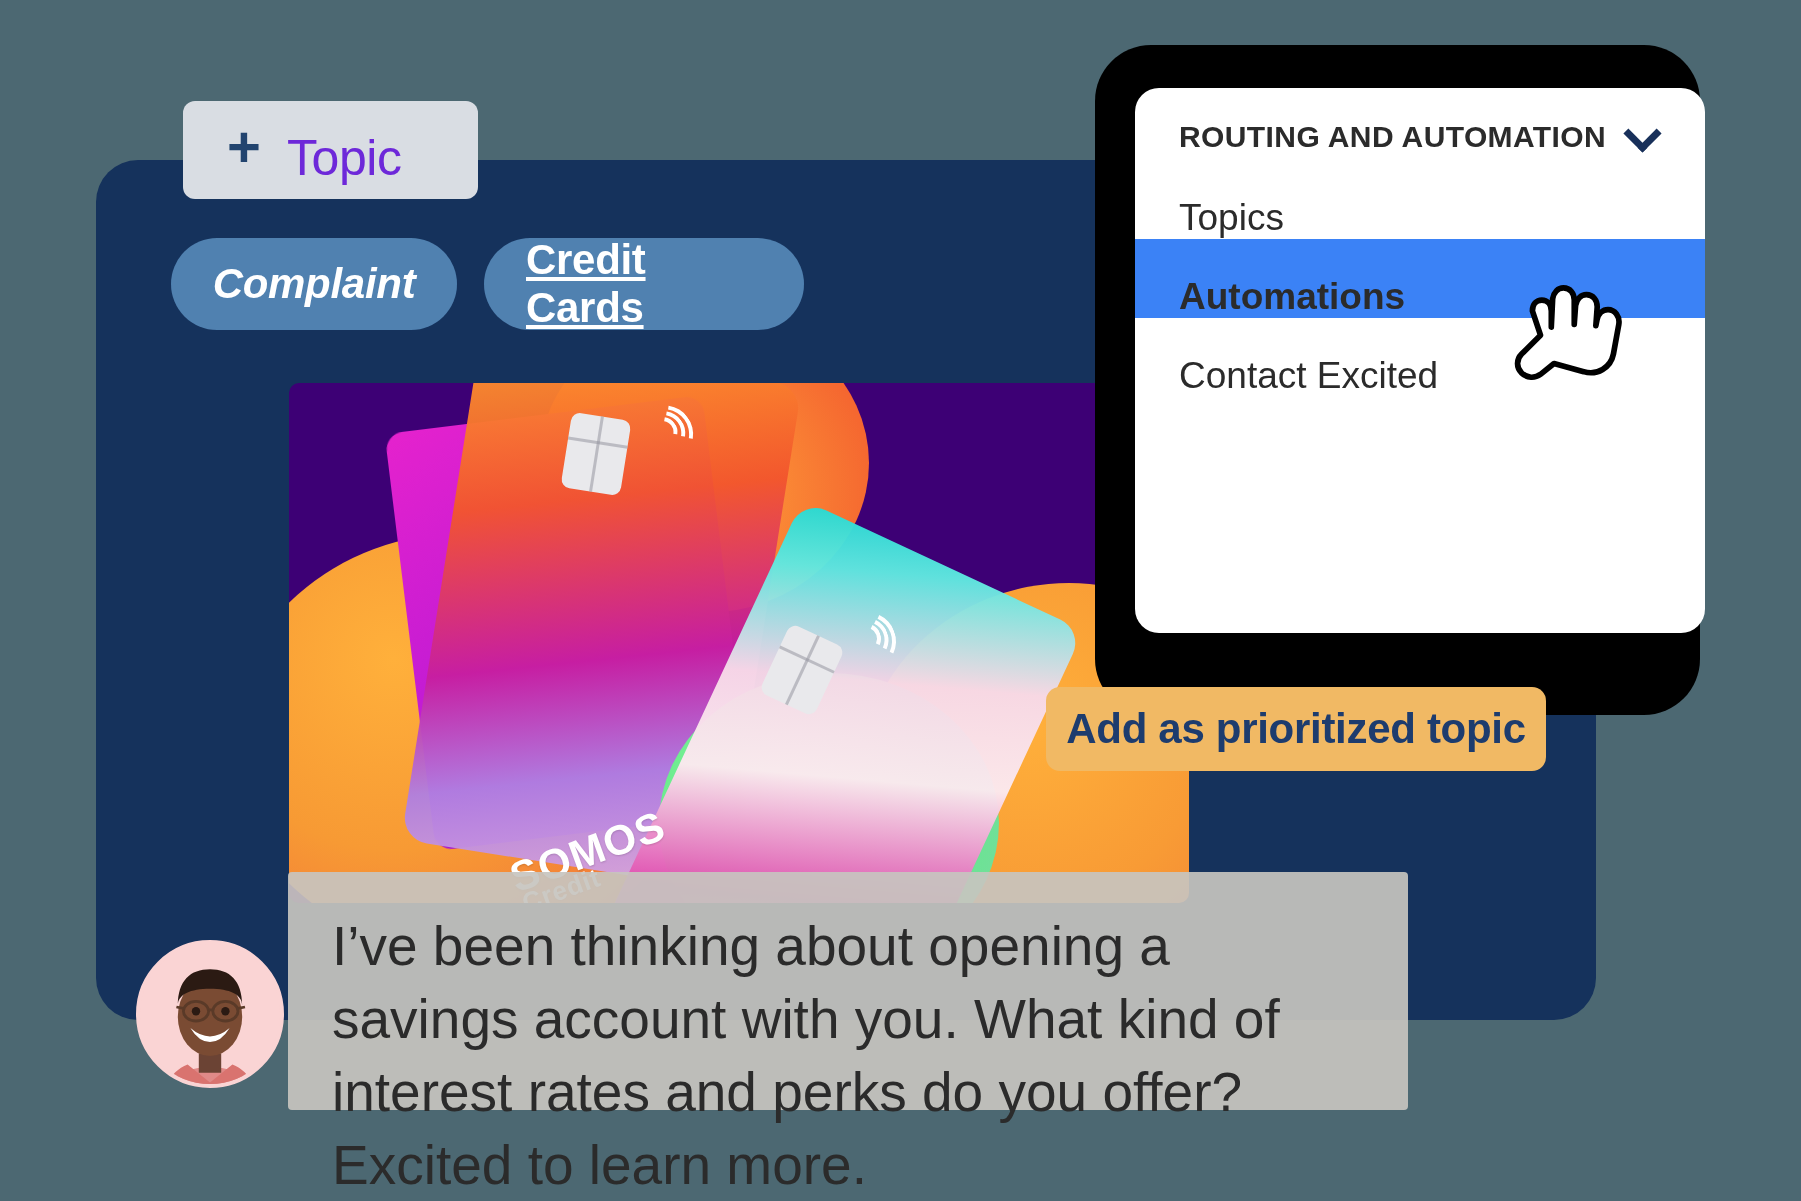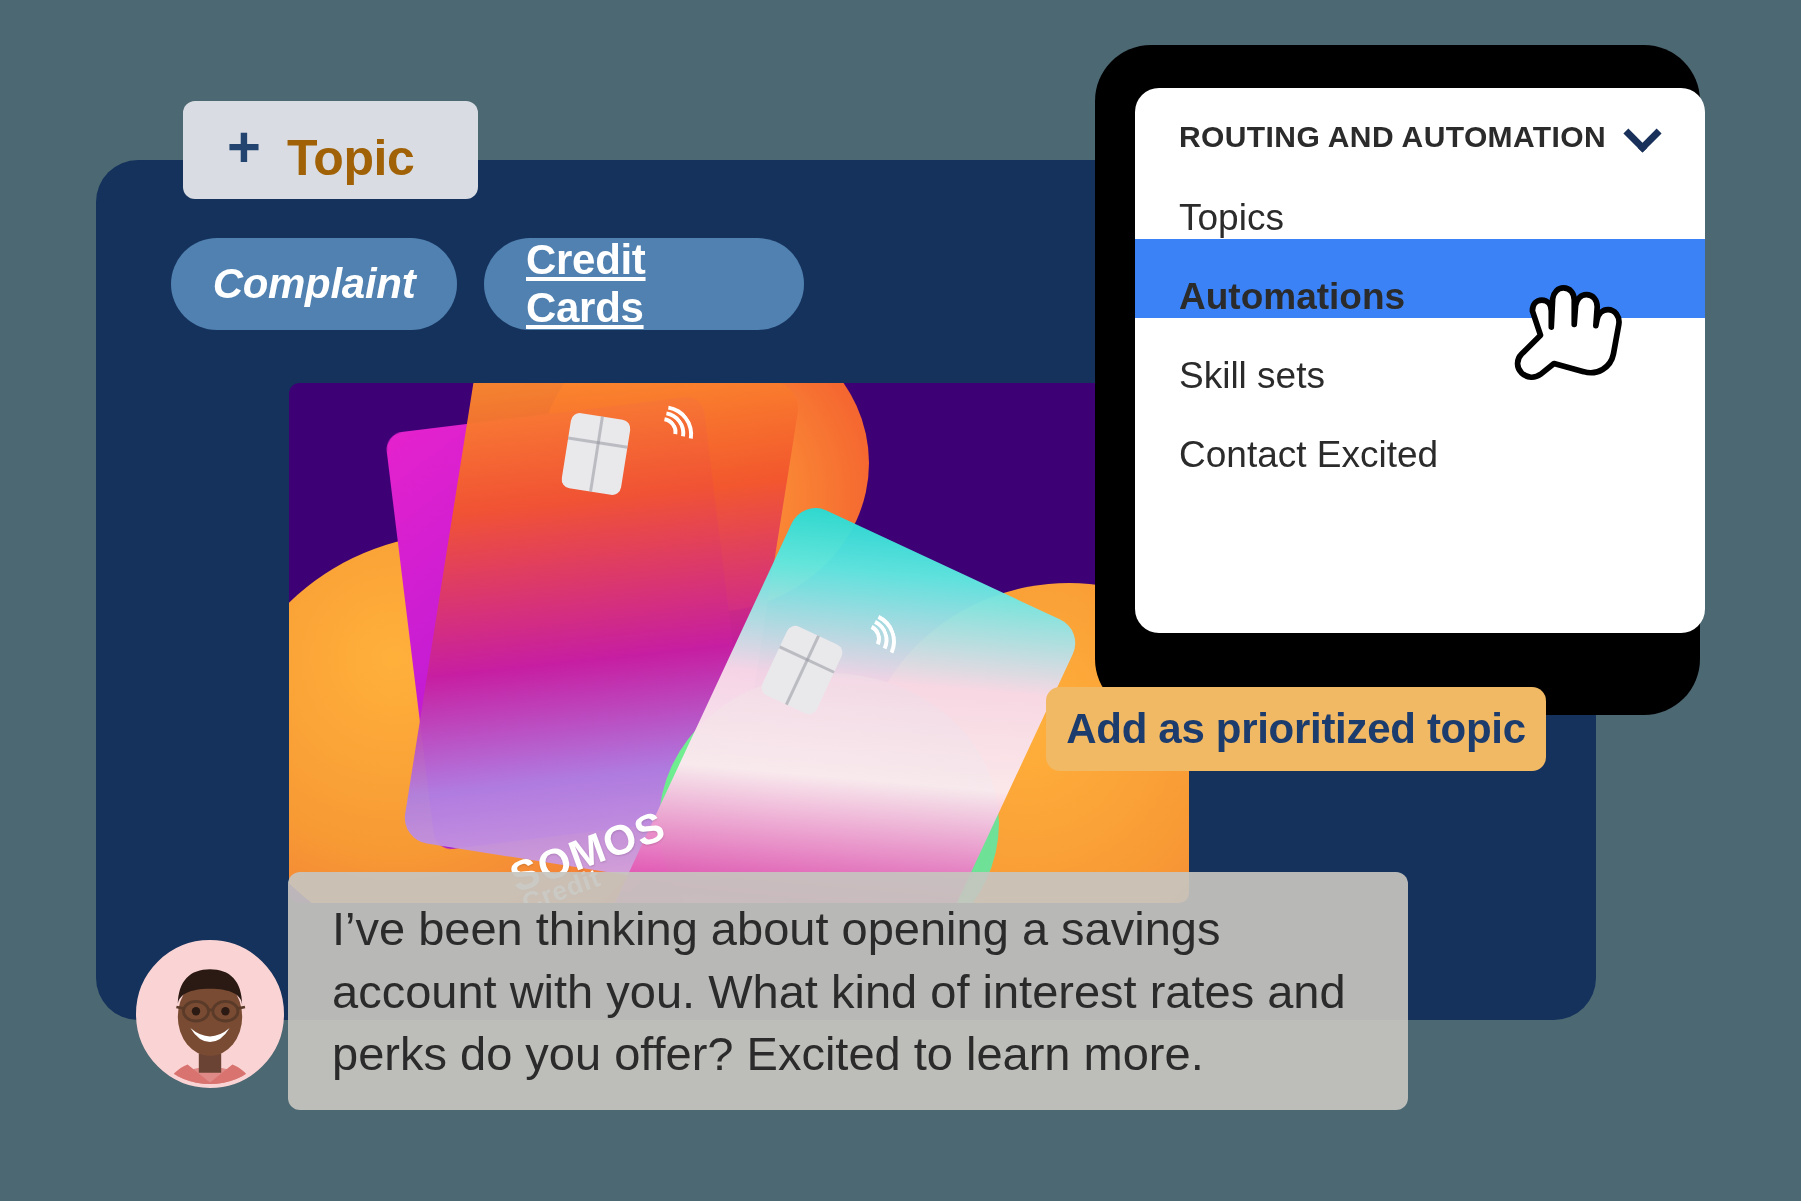--- a/index.html
+++ b/index.html
@@ -36,23 +36,23 @@
     cursor:pointer;
   }
   .topic-plus{
     color:#22446f;
     font-size:58px;
     font-weight:700;
     line-height:1;
     transform:translateY(-3px);
   }
   .topic-label{
-    color:#a16207;
+    color:#6d28d9;
     font-size:50px;
-    font-weight:700;
+    font-weight:400;
     letter-spacing:-.4px;
     margin-top:16px;
   }
 
   .tag{
     position:absolute;
     top:238px;
     height:92px;
     background:#5081b0;
     border-radius:46px;
@@ -221,25 +221,25 @@
     letter-spacing:-.3px;
     border:none;cursor:pointer;
   }
 
   
   .message-bubble{
     position:absolute;
     left:288px;top:872px;
     width:1120px;height:238px;
     background:rgba(199,196,191,.92);
-    border-radius:12px;
-    padding:26px 44px;
+    border-radius:4px;
+    padding:38px 44px;
     box-sizing:border-box;
     color:#2b2b2b;
-    font-size:47px;
+    font-size:55px;
     line-height:1.33;
     font-weight:400;
   }
 
   .avatar{
     position:absolute;
     left:136px;top:940px;
     width:148px;height:148px;
     border-radius:50%;
     background:#fad4d4;
@@ -300,23 +300,20 @@
   <div class="dropdown-card">
     <div class="dd-header">
       <span class="dd-header-label">ROUTING AND AUTOMATION</span>
       <span class="chevron"></span>
     </div>
     <div class="dd-item">
       <span>Topics</span>
     </div>
     <div class="dd-item active">
       <span>Automations</span>
-    </div>
-    <div class="dd-item">
-      <span>Skill sets</span>
     </div>
     <div class="dd-item">
       <span>Contact Excited</span>
     </div>
   </div>
 
   <svg class="cursor-hand" viewBox="0 0 100 100">
     <g fill="#ffffff" stroke="#000000" stroke-width="4.2" stroke-linejoin="round" stroke-linecap="round">
       <path d="M30 52 L16 66 C12 70 12 76 16 80 C20 84 26 84 30 81
                L40 73 L62 79 C72 82 82 76 84 66 L88 44

